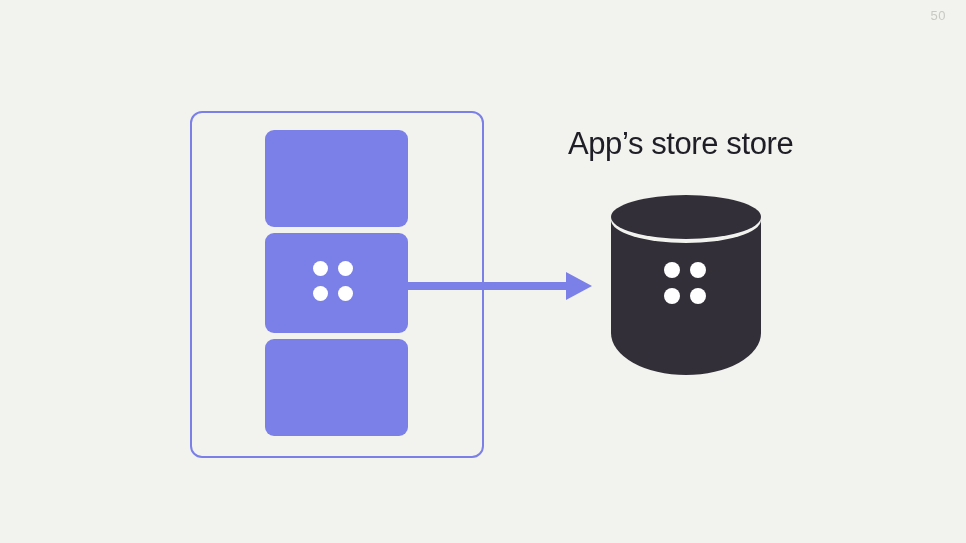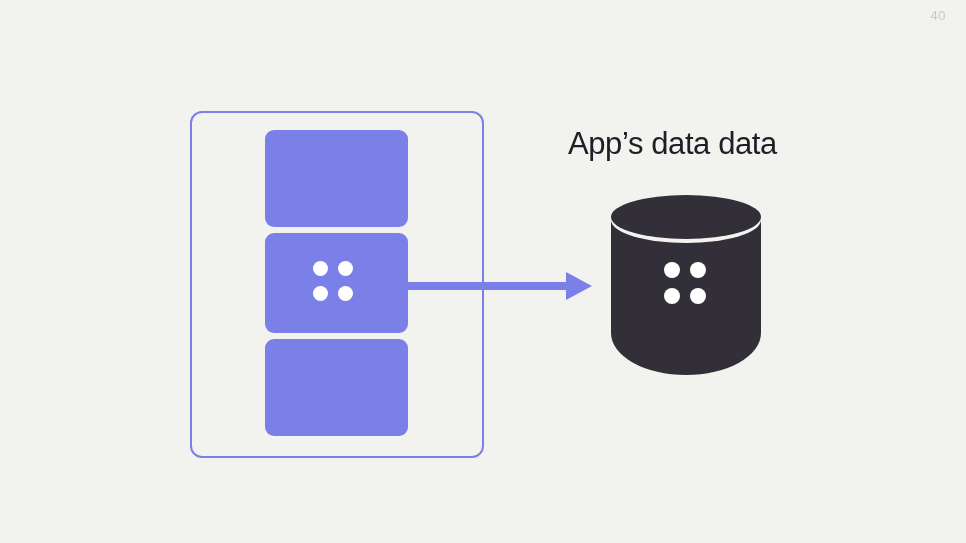--- a/index.html
+++ b/index.html
@@ -123,24 +123,24 @@
     height: 16px;
     border-radius: 50%;
     background: #ffffff;
   }
 </style>
 </head>
 <body>
 
 <div id="slide">
 
-  <div class="page-number">40</div>
+  <div class="page-number">50</div>
 
 
-  <div class="heading" id="store-title">App’s data data</div>
+  <div class="heading" id="store-title">App’s store store</div>
 
   <div class="app-container"></div>
 
   <div class="block" id="block-1"></div>
 
   <div class="block" id="block-2"></div>
 
   <div class="block" id="block-3"></div>
 
   <div class="dot-grid" id="block-dots">

